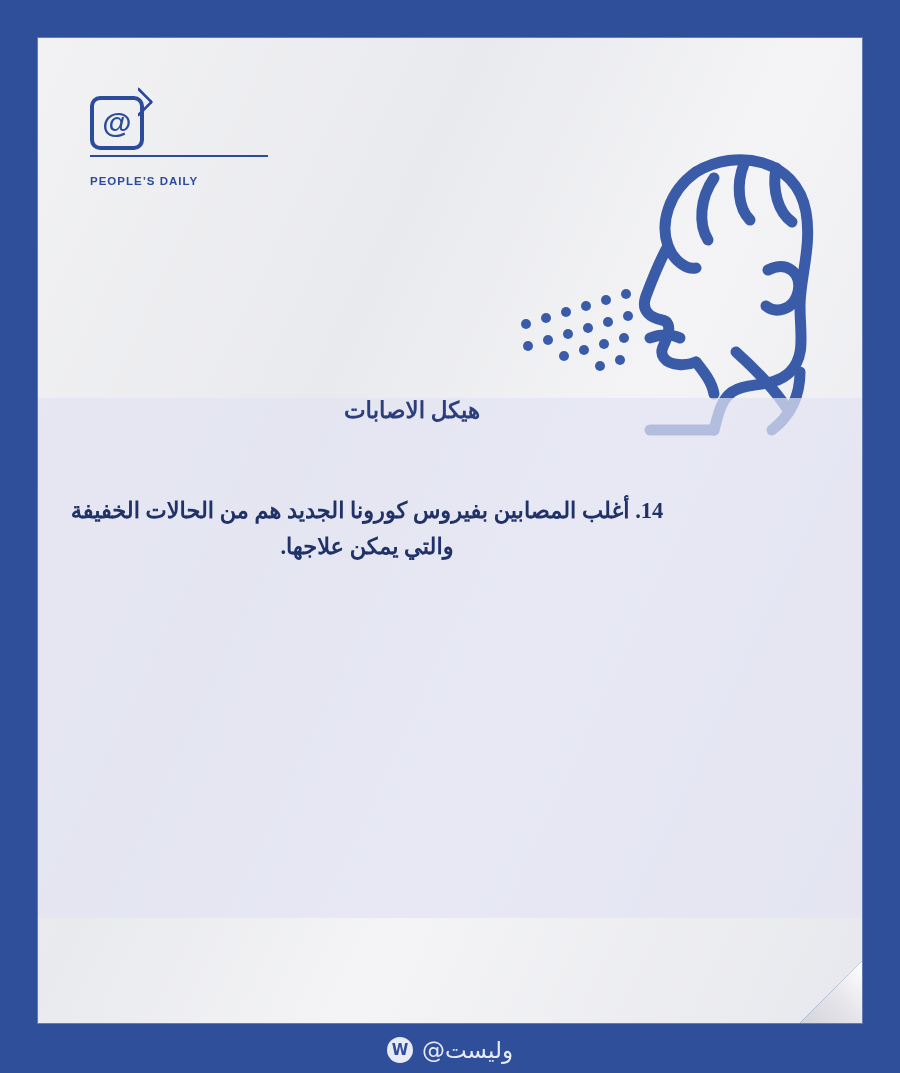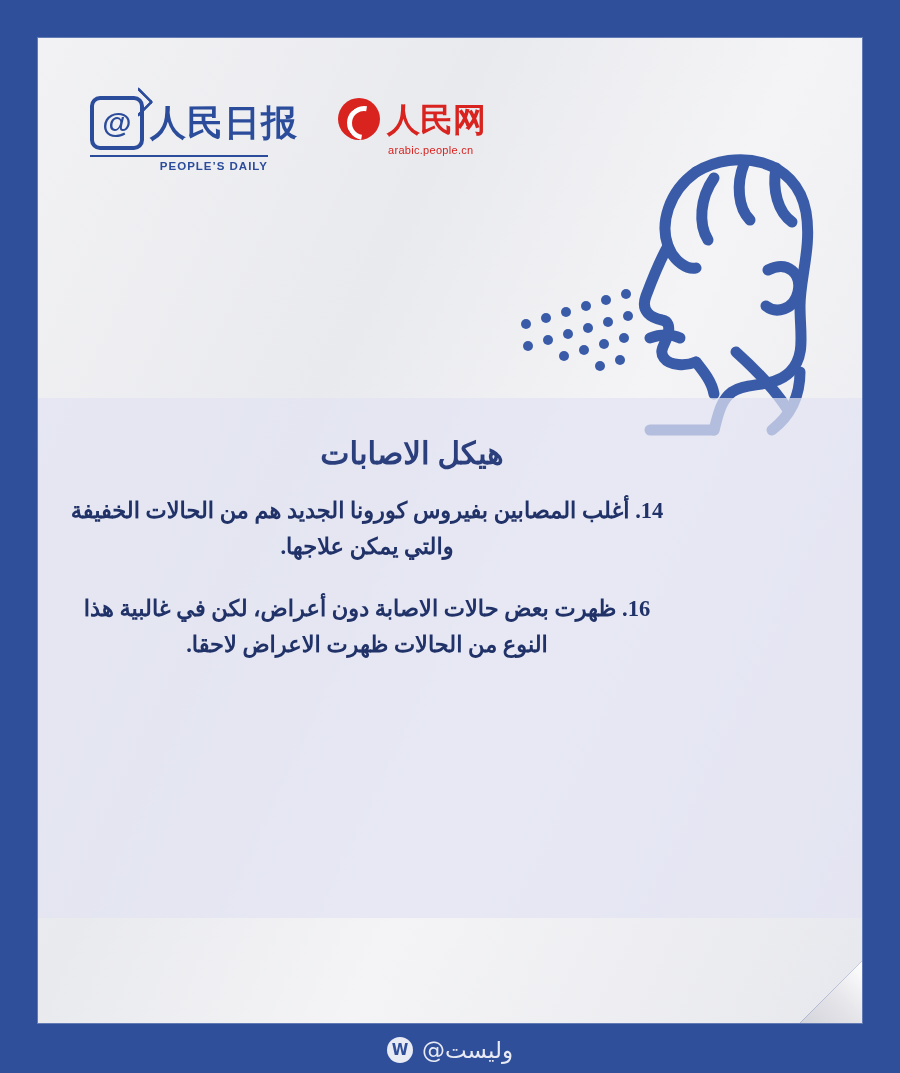--- a/index.html
+++ b/index.html
@@ -109,23 +109,23 @@
     line-height: 1;
   }
   .logo-en {
     margin-top: 5px;
     font-size: 11.5px;
     font-weight: bold;
     letter-spacing: 1px;
     color: #2b4c9b;
     font-family: "Liberation Sans", sans-serif;
     border-top: 2px solid #2b4c9b;
-    padding-top: 3px;
+    padding-top: 18px;
     width: 178px;
-    text-align: right;
+    text-align: left;
   }
 
   .logo-people {
     display: flex;
     flex-direction: column;
     align-items: flex-start;
     margin-top: 2px;
   }
   .logo-people-row {
     display: flex;
@@ -182,25 +182,25 @@
     left: 38px;
     top: 398px;
     width: 824px;
     height: 520px;
     background: rgba(226,227,243,0.72);
   }
 
   .section-title {
     position: absolute;
     left: 0;
-    top: 435px;
+    top: 397px;
     width: 824px;
     text-align: center;
     color: #2b3f7d;
-    font-size: 31px;
+    font-size: 23px;
     font-weight: bold;
     direction: rtl;
   }
 
   .paras {
     position: absolute;
     left: 38px;
     top: 470px;
     width: 658px;
     padding: 0 32px;
@@ -256,32 +256,24 @@
   <div class="card">
 
     <div class="logos">
 
       <div class="logo-pd">
         <div class="logo-pd-row">
           <div class="logo-at">
             <span>@</span>
             <span class="wifi"></span>
           </div>
-          <div class="logo-cn">人民日报</div>
         </div>
         <div class="logo-en">PEOPLE’S DAILY</div>
       </div>
 
-      <div class="logo-people">
-        <div class="logo-people-row">
-          <div class="logo-swirl"></div>
-          <div class="logo-rm">人民网</div>
-        </div>
-        <div class="logo-domain">arabic.people.cn</div>
-      </div>
 
     </div>
 
     <div class="illus">
       <svg viewBox="0 0 330 330" width="330" height="330" fill="none" xmlns="http://www.w3.org/2000/svg">
         <g stroke="#3a5ca8" stroke-width="11" stroke-linecap="round" stroke-linejoin="round" fill="none">
 
           <path d="M196 52 C236 28 296 38 306 92 C312 126 300 158 300 186
                    C300 214 306 236 290 252
                    C274 268 246 262 232 272
@@ -336,21 +328,20 @@
     <div class="fold"></div>
     <div class="fold-paper"></div>
   </div>
 
   <div class="panel"></div>
 
   <div class="section-title">هيكل الاصابات</div>
 
   <div class="paras">
     <p class="para">14. أغلب المصابين بفيروس كورونا الجديد هم من الحالات الخفيفة والتي يمكن علاجها.</p>
-    <p class="para">16. ظهرت بعض حالات الاصابة دون أعراض، لكن في غالبية هذا النوع من الحالات ظهرت الاعراض لاحقا.</p>
   </div>
 
   <div class="footer">
     <span class="weibo-icon">W</span>
     <span class="footer-text">@وليست</span>
   </div>
 
 </div>
 
 </body></html>

